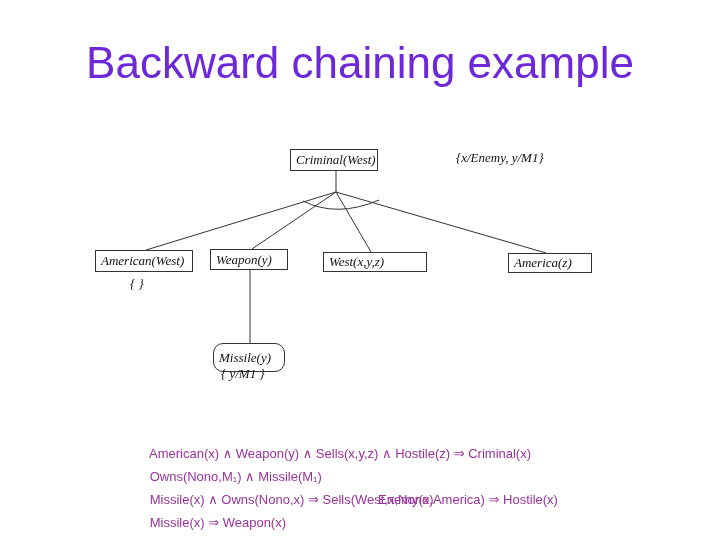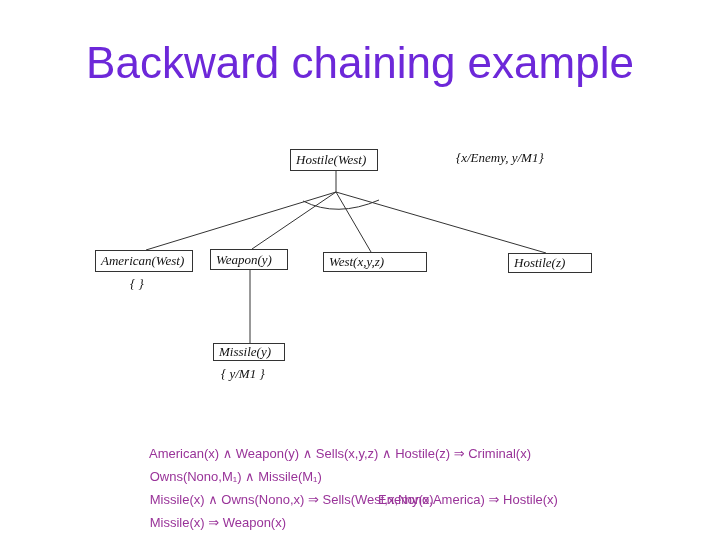--- a/index.html
+++ b/index.html
@@ -46,21 +46,21 @@
     display: flex;
     align-items: center;
     padding-left: 5px;
     white-space: nowrap;
   }
   .n-criminal { left: 290px; top: 149px; width: 88px;  height: 22px; }
   .n-american { left: 95px;  top: 250px; width: 98px;  height: 22px; }
   .n-weapon   { left: 210px; top: 249px; width: 78px;  height: 21px; }
   .n-sells    { left: 323px; top: 252px; width: 104px; height: 20px; }
   .n-hostile  { left: 508px; top: 253px; width: 84px;  height: 20px; }
-  .n-missile  { left: 213px; top: 343px; width: 72px;  height: 18px; }
+  .n-missile  { left: 213px; top: 343px; width: 72px;  height: 29px; border-radius: 10px; }
   .anno {
     position: absolute;
     font-family: "Liberation Serif", "DejaVu Serif", serif;
     font-style: italic;
     font-size: 13px;
     color: #111111;
     white-space: nowrap;
   }
   .a-subst   { left: 456px; top: 150px; }
   .a-empty   { left: 130px; top: 276px; }
@@ -87,36 +87,36 @@
     <line x1="336" y1="171" x2="336" y2="192"></line>
     <line x1="336" y1="192" x2="146" y2="250"></line>
     <line x1="336" y1="192" x2="252" y2="249"></line>
     <line x1="336" y1="192" x2="371" y2="252"></line>
     <line x1="336" y1="192" x2="546" y2="253"></line>
     <path d="M 303 201 Q 337 218 379 200"></path>
     <line x1="250" y1="270" x2="250" y2="343"></line>
   </svg>
 
   <div class="node n-criminal">
-    <span>Hostile(West)</span>
+    <span>Criminal(West)</span>
   </div>
 
   <div class="anno a-subst">{x/Enemy, y/M1}</div>
 
   <div class="node n-american">
     <span>American(West)</span>
   </div>
   <div class="node n-weapon">
     <span>Weapon(y)</span>
   </div>
   <div class="node n-sells">
     <span>West(x,y,z)</span>
   </div>
   <div class="node n-hostile">
-    <span>Hostile(z)</span>
+    <span>America(z)</span>
   </div>
 
   <div class="anno a-empty">{ }</div>
 
   <div class="node n-missile">
     <span>Missile(y)</span>
   </div>
   <div class="anno a-ym1">{ y/M1 }</div>
 
   <div class="rules">

